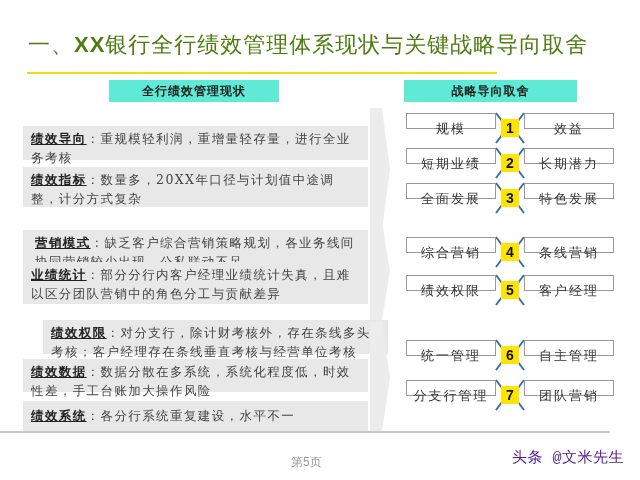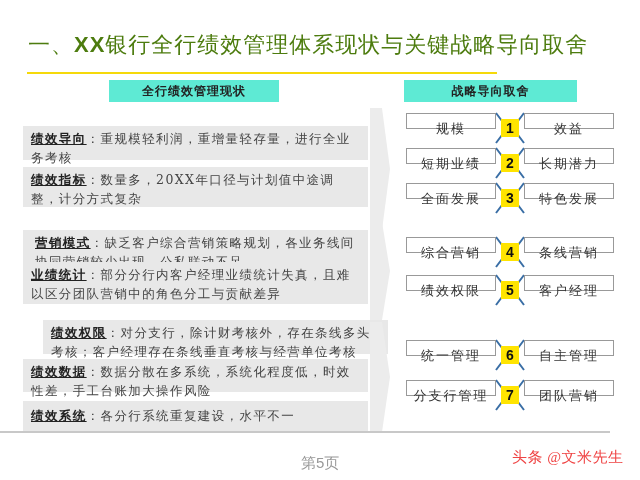--- a/index.html
+++ b/index.html
@@ -52,26 +52,26 @@
     .box.l { left: 406px; }
     .box.r { left: 524px; }
     .num {
       position: absolute; left: 501px; width: 18px; height: 18px; background: #ffe400;
       font-family: "Liberation Sans", sans-serif; font-weight: bold; font-size: 14px;
       text-align: center; line-height: 18px; color: #111;
     }
 
     .bottom-rule { position: absolute; left: 0; top: 431px; width: 610px; height: 2px; background: #c8c8c8; }
     .pageno {
-      position: absolute; left: 301px; top: 454px; font-size: 15px; color: #999;
+      position: absolute; left: 291px; top: 454px; font-size: 12px; color: #999;
       font-family: "Liberation Sans", sans-serif;
     }
     .watermark {
-      position: absolute; left: 512px; top: 448px; font-size: 15px; color: #ef4444;
-      font-family: Liberation Serif, serif; letter-spacing: 0.5px;
+      position: absolute; left: 512px; top: 448px; font-size: 15px; color: #4c1d95;
+      font-family: Liberation Mono, monospace; letter-spacing: 0.5px;
     }
   </style>
 </head>
 <body>
 
 <div class="title"><span>一、</span><span class="xx">XX</span><span>银行全行绩效管理体系现状与关键战略导向取舍</span></div>
 <div class="rule"></div>
 
 <div class="hdr hdr-left">全行绩效管理现状</div>
 <div class="hdr hdr-right">战略导向取舍</div>

